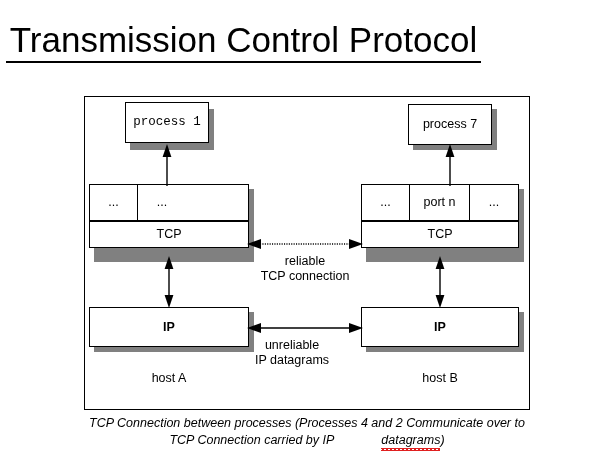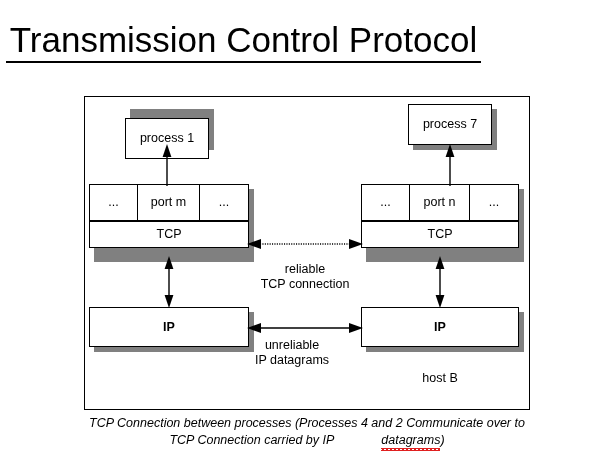--- a/index.html
+++ b/index.html
@@ -148,35 +148,34 @@
 </head>
 <body>
 
 <div id="slide-title">
   <span class="title-text">Transmission Control Protocol</span>
 </div>
 
 <div id="diagram-frame">
 
   <div class="shadow" style="left:45px; top:12px; width:84px; height:41px;"></div>
-  <div class="sbox process-box" style="left:40px; top:21px;">
+  <div class="sbox process-box" style="left:40px; top:5px;font-family:Liberation Mono, monospace;">
     <span>process 1</span>
   </div>
 
   <div class="v-arrow" style="left:76px; top:47px; width:12px; height:42px;">
     <svg class="arrow-svg" width="12" height="42" viewBox="0 0 12 42">
       <line x1="6" y1="42" x2="6" y2="10" stroke="#000" stroke-width="1.4"></line>
       <polygon points="6,0 1.6,13 10.4,13" fill="#000"></polygon>
     </svg>
   </div>
 
   <div class="shadow" style="left:9px; top:92px; width:160px; height:37px;"></div>
   <div class="port-strip" style="left:4px; top:87px; width:160px;">
     <div class="port-cell narrow">...</div>
-    <div class="port-cell wide">port m</div>
     <div class="port-cell narrow">...</div>
   </div>
 
   <div class="shadow" style="left:9px; top:129px; width:160px; height:36px;"></div>
   <div class="sbox tcp-box" style="left:4px; top:124px; width:160px;">
     <span>TCP</span>
   </div>
 
   <div class="v-arrow" style="left:78px; top:159px; width:12px; height:52px;">
     <svg class="arrow-svg" width="12" height="52" viewBox="0 0 12 52">
@@ -184,20 +183,21 @@
       <polygon points="6,0 1.6,13 10.4,13" fill="#000"></polygon>
       <polygon points="6,52 1.6,39 10.4,39" fill="#000"></polygon>
     </svg>
   </div>
 
   <div class="shadow" style="left:9px; top:215px; width:160px; height:40px;"></div>
   <div class="sbox ip-box" style="left:4px; top:210px; width:160px;">
     <span>IP</span>
   </div>
 
+  <div class="dlabel" style="left:4px; top:274px; width:160px;">host A</div>
 
   <div class="shadow" style="left:328px; top:12px; width:84px; height:41px;"></div>
   <div class="sbox process-box" style="left:323px; top:7px;">
     <span>process 7</span>
   </div>
 
   <div class="v-arrow" style="left:359px; top:47px; width:12px; height:42px;">
     <svg class="arrow-svg" width="12" height="42" viewBox="0 0 12 42">
       <line x1="6" y1="42" x2="6" y2="10" stroke="#000" stroke-width="1.4"></line>
       <polygon points="6,0 1.6,13 10.4,13" fill="#000"></polygon>
@@ -231,21 +231,21 @@
 
   <div class="dlabel" style="left:276px; top:274px; width:158px;">host B</div>
 
   <div class="h-arrow" style="left:162px; top:140px; width:116px; height:14px;">
     <svg class="arrow-svg" width="116" height="14" viewBox="0 0 116 14">
       <line x1="13" y1="7" x2="103" y2="7" stroke="#000" stroke-width="1.3" stroke-dasharray="1.1 1.3"></line>
       <polygon points="0,7 14,2 14,12" fill="#000"></polygon>
       <polygon points="116,7 102,2 102,12" fill="#000"></polygon>
     </svg>
   </div>
-  <div class="dlabel" style="left:160px; top:157px; width:120px;margin-top:8px;">reliable
+  <div class="dlabel" style="left:160px; top:157px; width:120px;">reliable
 TCP connection</div>
 
   <div class="h-arrow" style="left:162px; top:224px; width:116px; height:14px;">
     <svg class="arrow-svg" width="116" height="14" viewBox="0 0 116 14">
       <line x1="13" y1="7" x2="103" y2="7" stroke="#000" stroke-width="1.3"></line>
       <polygon points="0,7 14,2 14,12" fill="#000"></polygon>
       <polygon points="116,7 102,2 102,12" fill="#000"></polygon>
     </svg>
   </div>
   <div class="dlabel" style="left:147px; top:241px; width:120px;">unreliable

